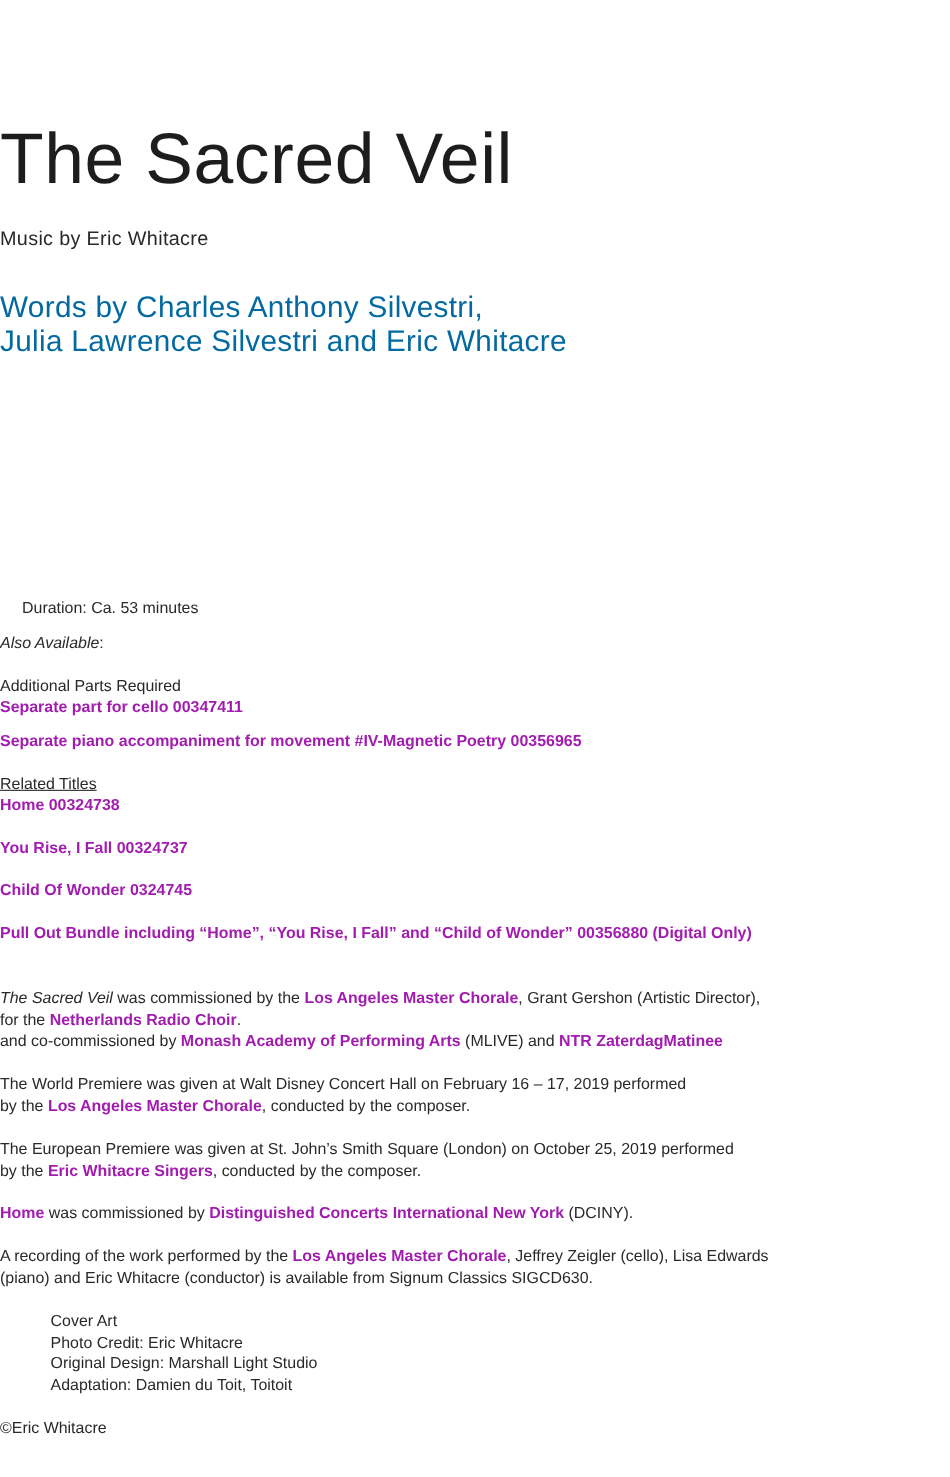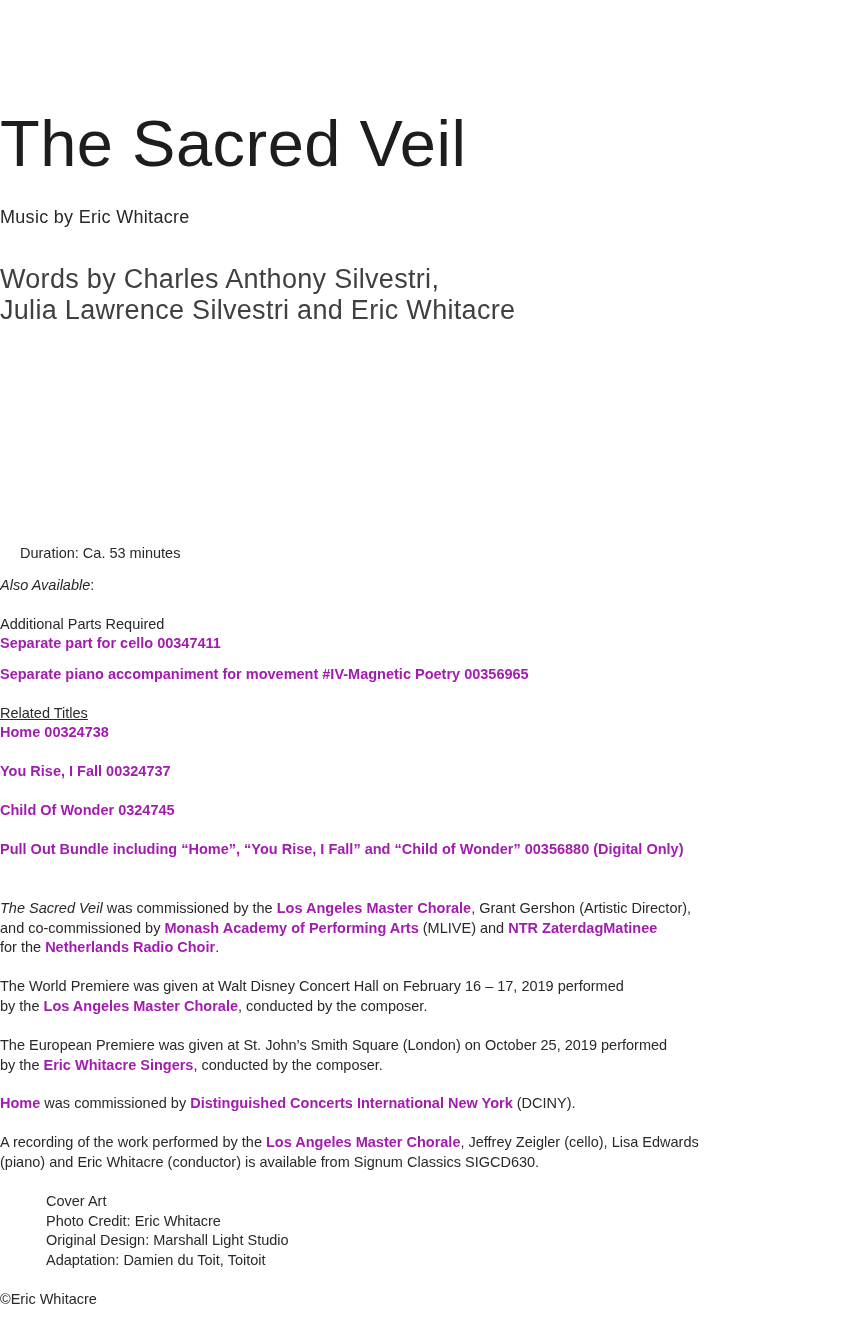--- a/index.html
+++ b/index.html
@@ -40,21 +40,21 @@
       top: 201px;
       font-size: 18px;
       line-height: 32px;
       color: #2a2728;
       letter-spacing: 0.3px;
     }
     .words-by {
       top: 264px;
       font-size: 27px;
       line-height: 31px;
-      color: #404040;
+      color: #0369a1;
       letter-spacing: 0.3px;
     }
     .small {
       font-size: 14.5px;
       line-height: 19.5px;
       color: #2b2829;
     }
     .b { font-weight: bold; color: #a21caf; }
     .i { font-style: italic; }
   </style>
@@ -79,22 +79,22 @@
   <div class="center small b" style="top:665px;">Separate piano accompaniment for movement #IV-Magnetic Poetry 00356965</div>
 
   <div class="center small" style="top:704px;text-decoration:underline;">Related Titles</div>
   <div class="center small b" style="top:723px;">Home 00324738</div>
   <div class="center small b" style="top:762px;">You Rise, I Fall 00324737</div>
   <div class="center small b" style="top:801px;">Child Of Wonder 0324745</div>
   <div class="center small b" style="top:840px;">Pull Out Bundle including “Home”, “You Rise, I Fall” and “Child of Wonder” 00356880 (Digital Only)</div>
 
   <div class="center small" style="top:899px;">
     <div><span class="i">The Sacred Veil</span><span> was commissioned by the </span><span class="b">Los Angeles Master Chorale</span><span>, Grant Gershon (Artistic Director),</span></div>
+    <div><span>for the </span><span class="b">Netherlands Radio Choir</span><span>.</span></div>
     <div><span>and co-commissioned by </span><span class="b">Monash Academy of Performing Arts</span><span> (MLIVE) and </span><span class="b">NTR ZaterdagMatinee</span></div>
-    <div><span>for the </span><span class="b">Netherlands Radio Choir</span><span>.</span></div>
   </div>
 
   <div class="center small" style="top:977px;">
     <div>The World Premiere was given at Walt Disney Concert Hall on February 16 – 17, 2019 performed</div>
     <div><span>by the </span><span class="b">Los Angeles Master Chorale</span><span>, conducted by the composer.</span></div>
   </div>
 
   <div class="center small" style="top:1036px;">
     <div>The European Premiere was given at St. John’s Smith Square (London) on October 25, 2019 performed</div>
     <div><span>by the </span><span class="b">Eric Whitacre Singers</span><span>, conducted by the composer.</span></div>

